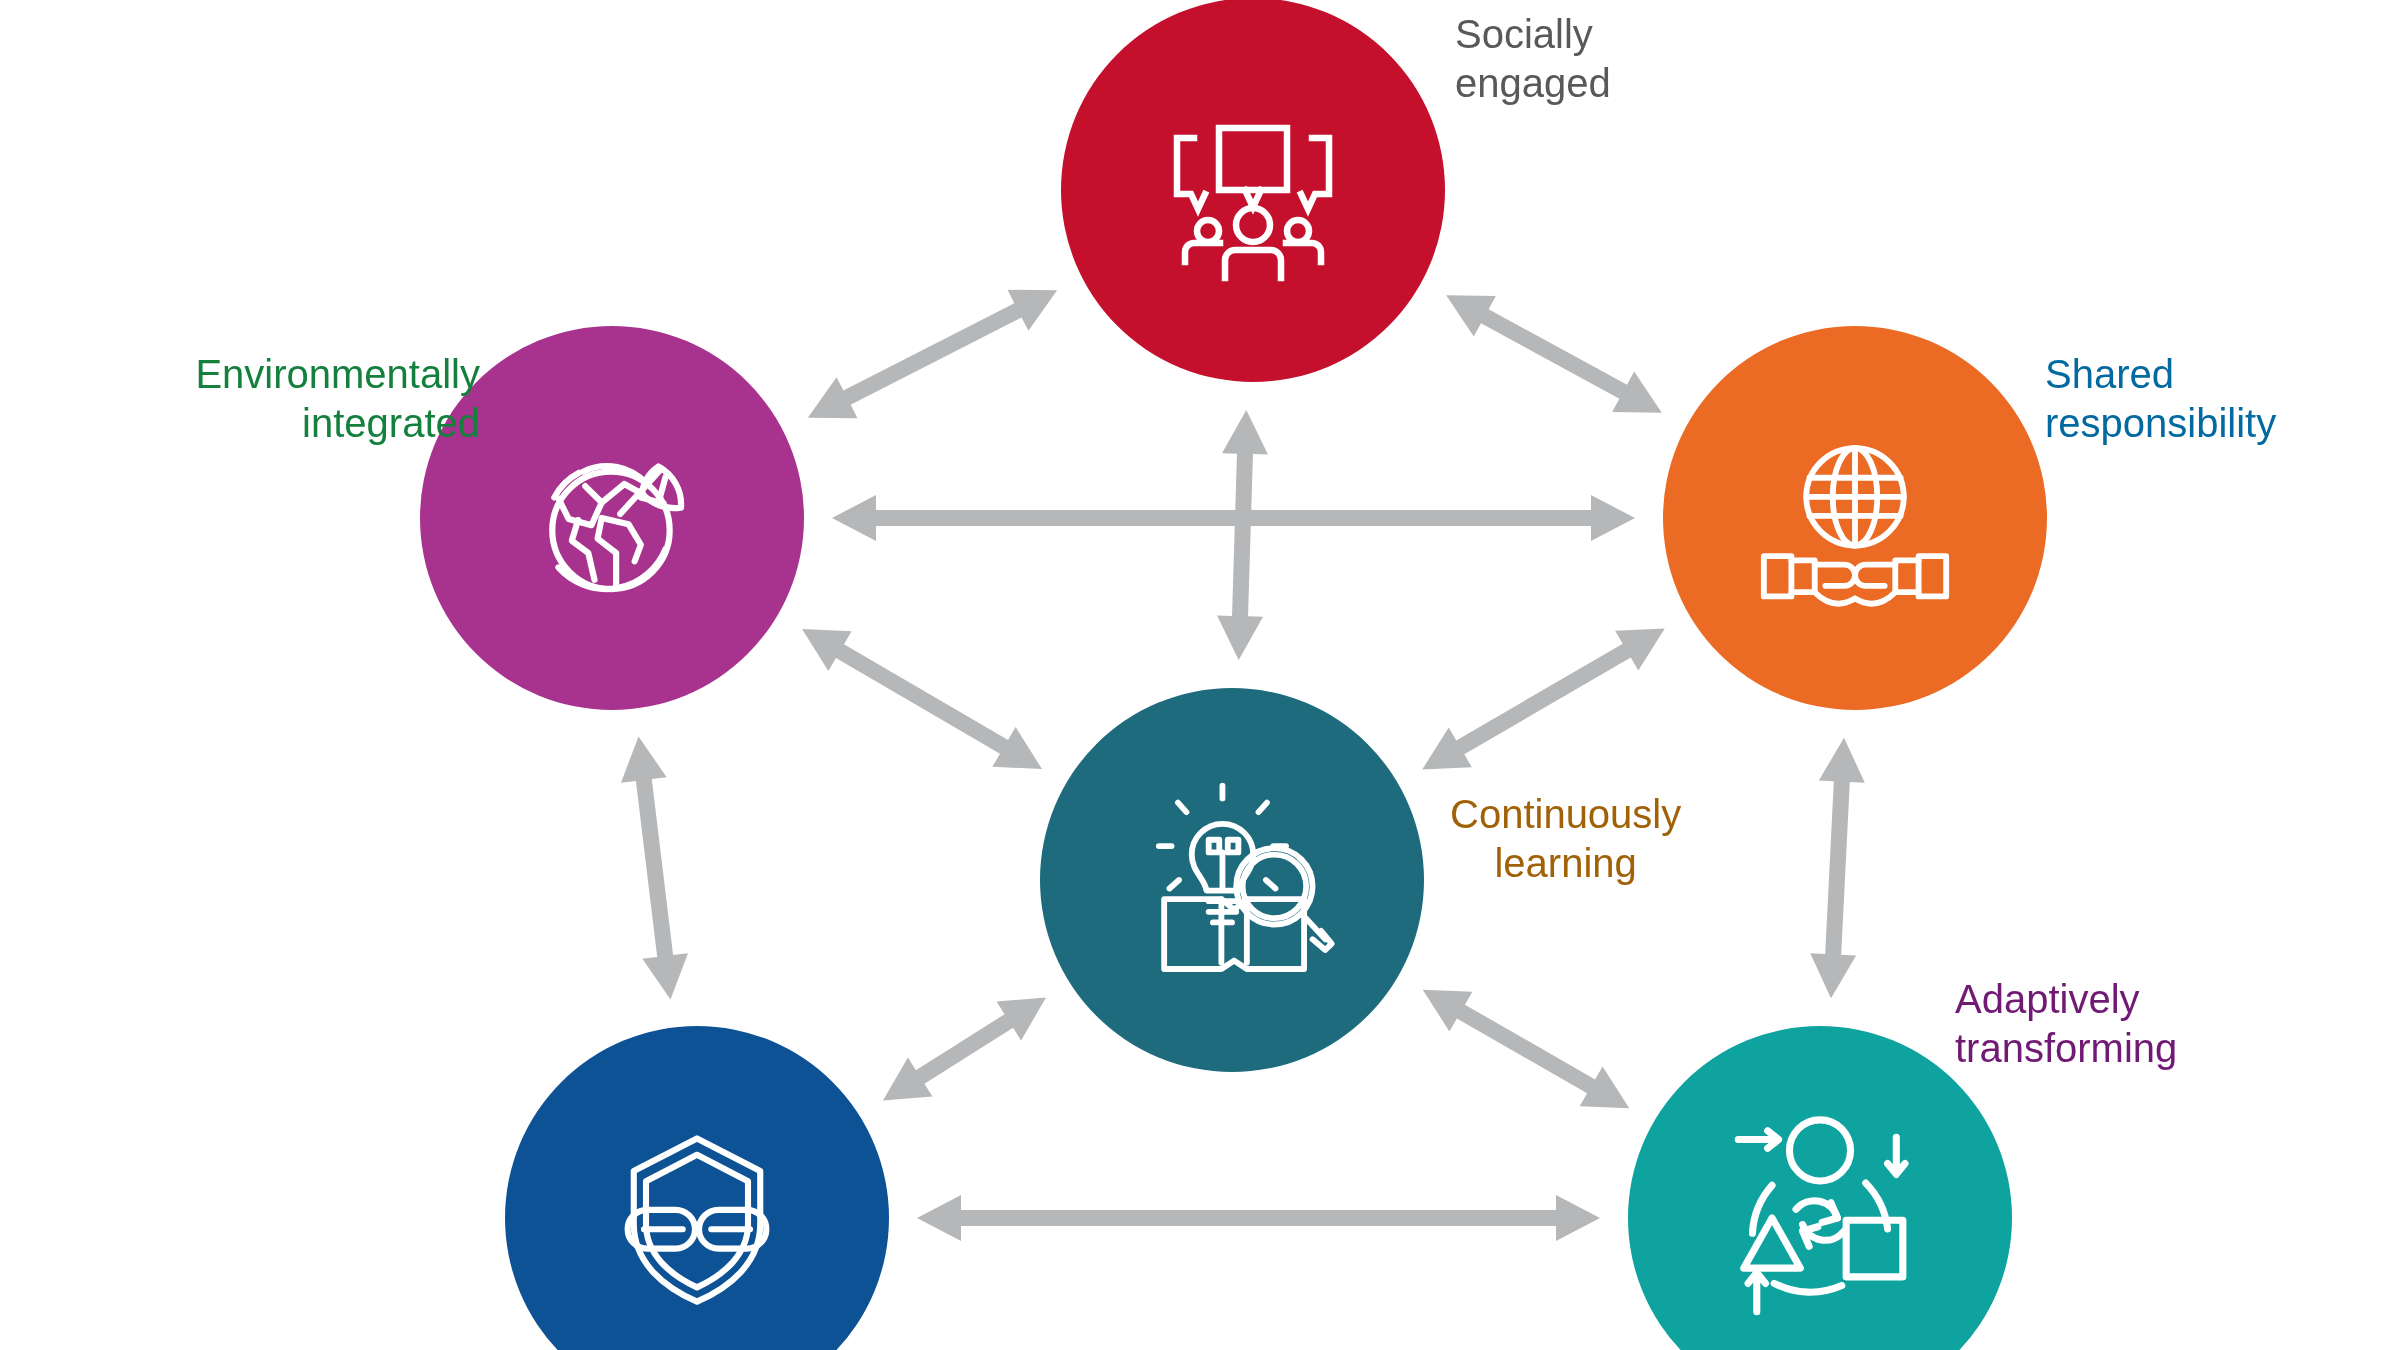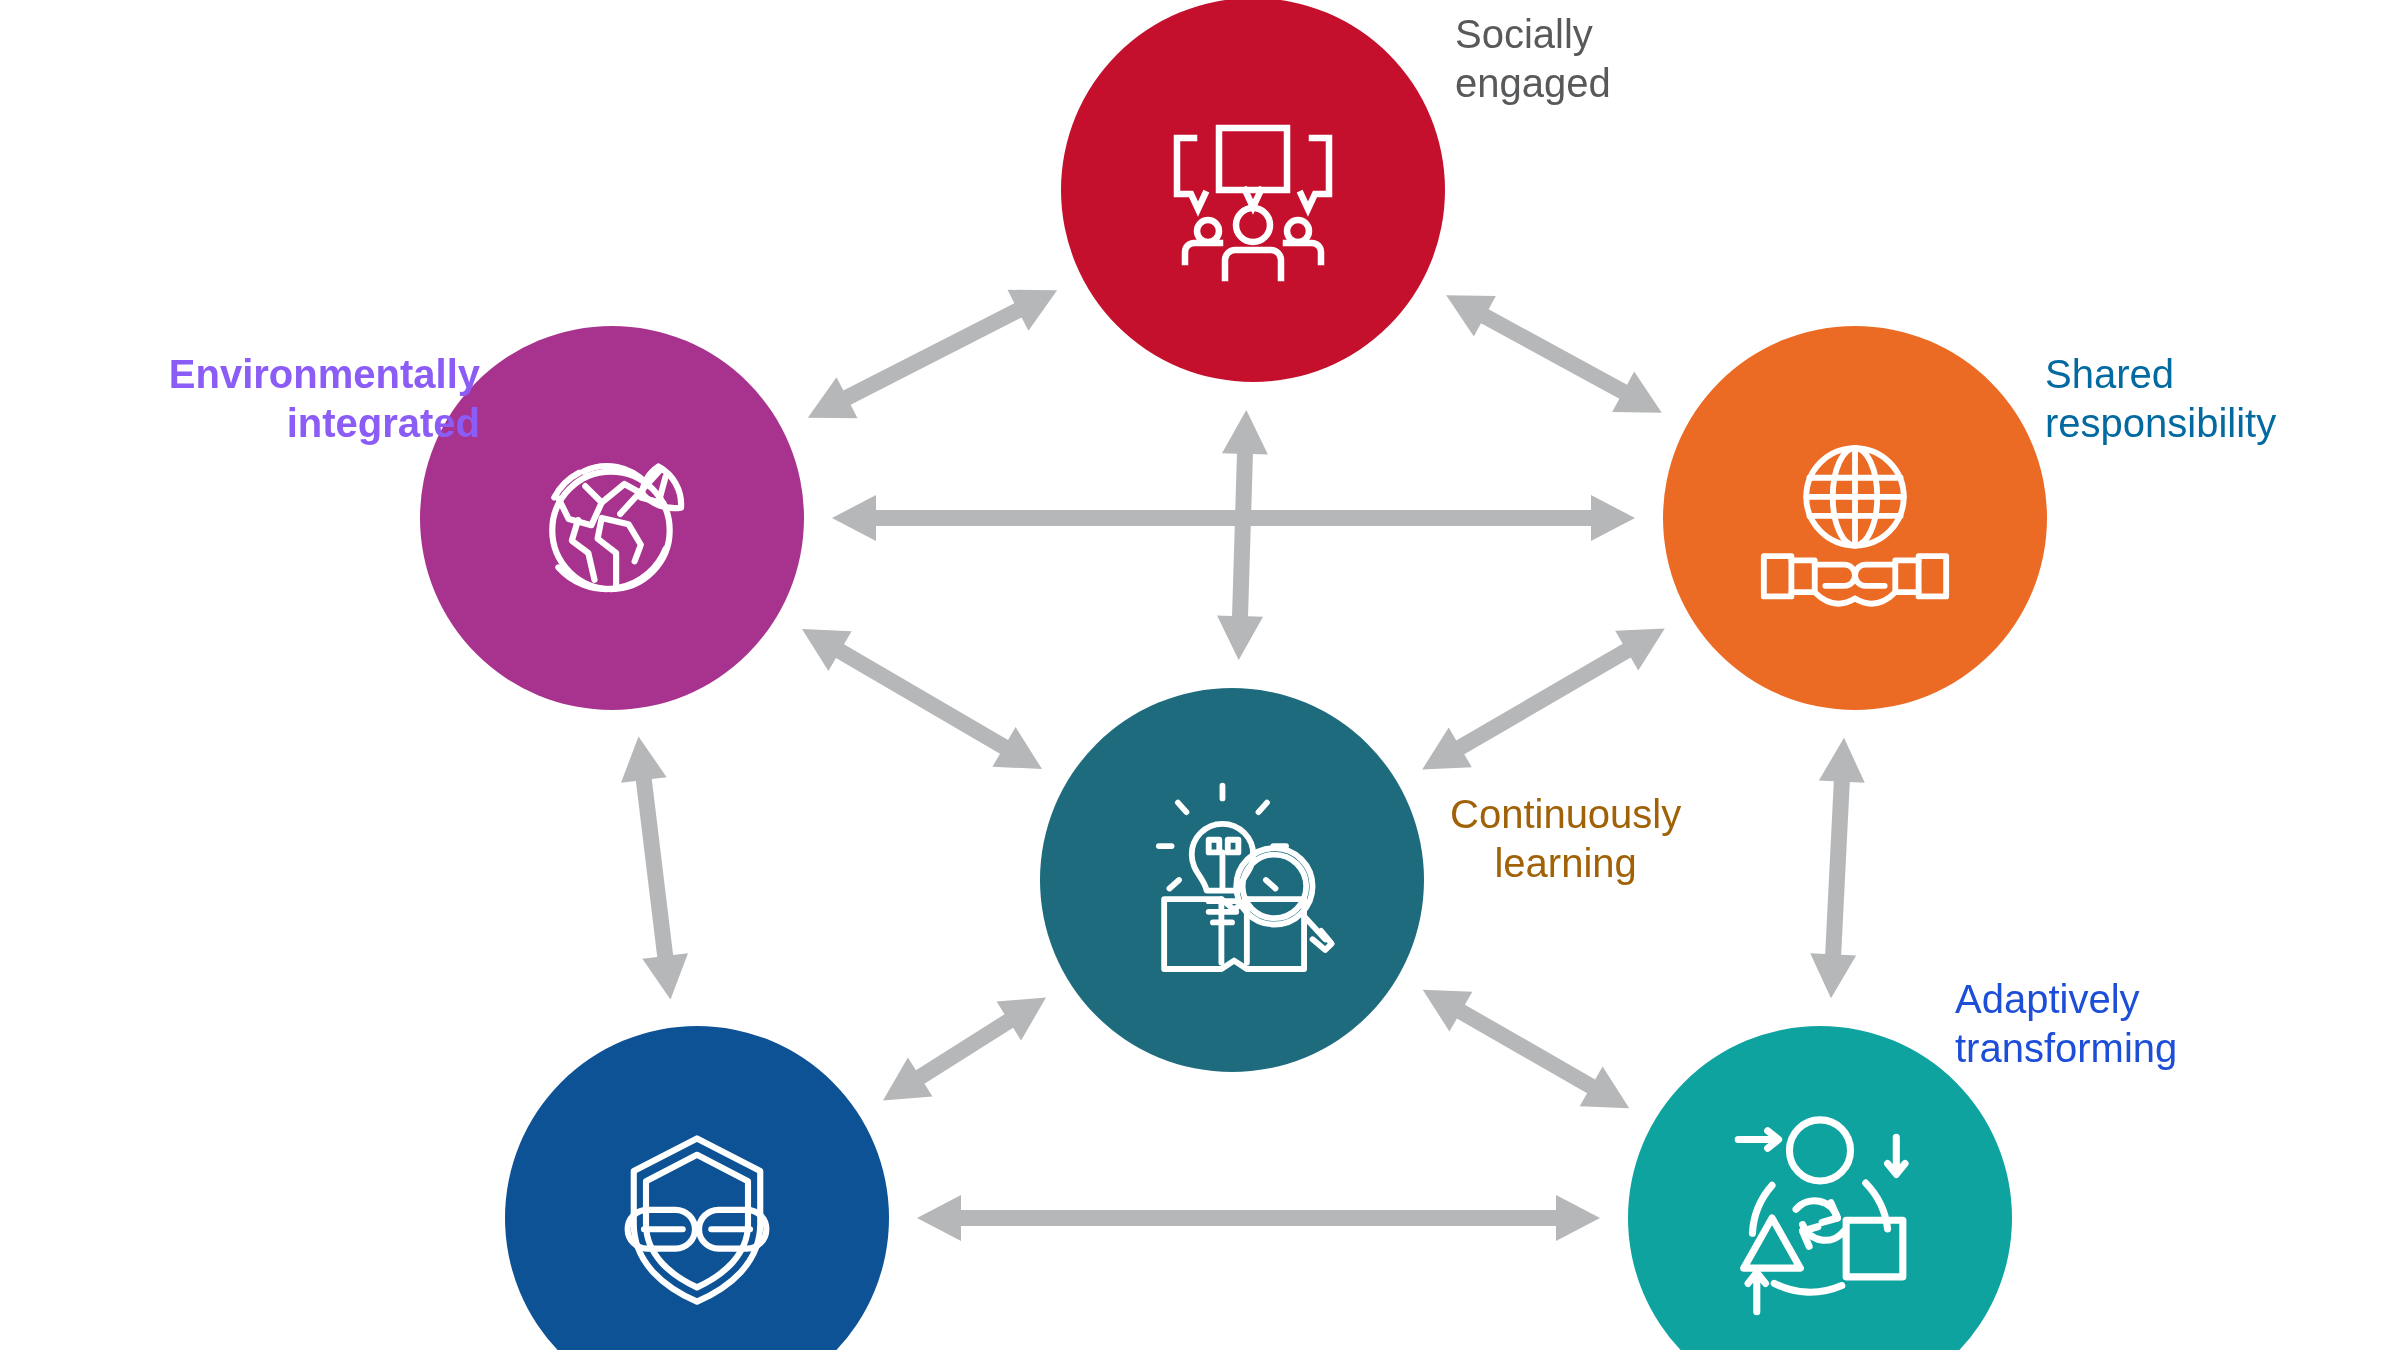--- a/index.html
+++ b/index.html
@@ -153,22 +153,22 @@
         <path d="M78 92 a22 22 0 0 1 38 8"></path>
         <path d="M122 112 a22 22 0 0 1 -38 -6"></path>
         <path d="M110 86 l6 14 -14 4"></path>
         <path d="M90 126 l-6 -14 14 -4"></path>
       </g>
     </svg>
   </div>
 
   <div class="label" style="top: 10px; color: rgb(88, 89, 91); left: 1455px; text-align: left;">Socially
 engaged</div>
-  <div class="label" style="top: 350px; color: #8b5cf6; left: 60px; width: 420px; text-align: right; font-weight: bold;">Environmentally
+  <div class="label" style="top: 350px; color: #15803d; left: 60px; width: 420px; text-align: right;">Environmentally
 integrated</div>
   <div class="label" style="top: 350px; color: #0369a1; left: 2045px; text-align: left;">Shared
 responsibility</div>
   <div class="label" style="top: 790px; color: #a16207; left: 1450px; text-align: center;">Continuously
 learning</div>
-  <div class="label" style="top: 975px; color: #1d4ed8; left: 1955px; text-align: left;">Adaptively
+  <div class="label" style="top: 975px; color: #701a75; left: 1955px; text-align: left;">Adaptively
 transforming</div>
 
 </div>
 
 </body></html>

